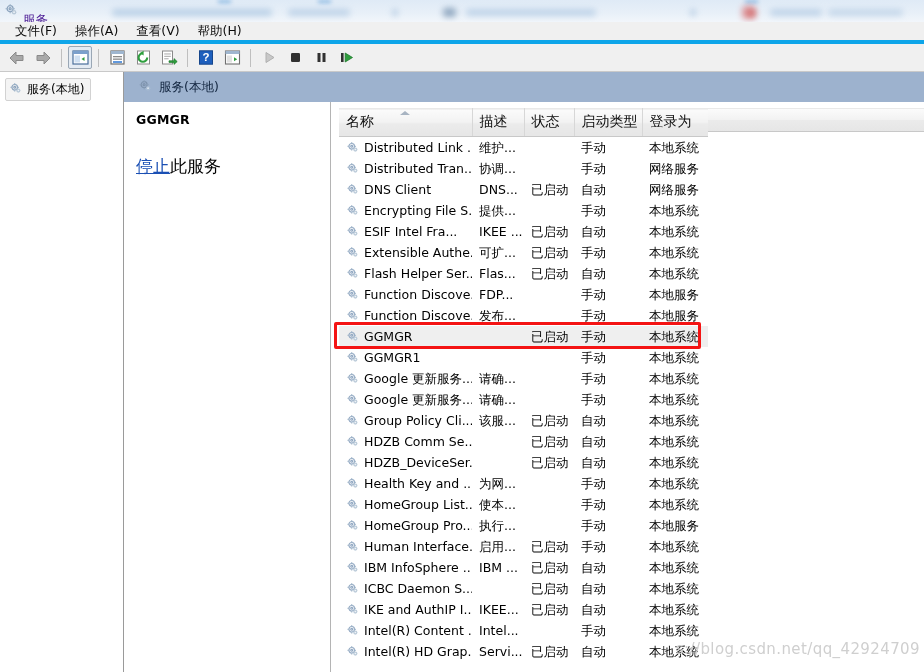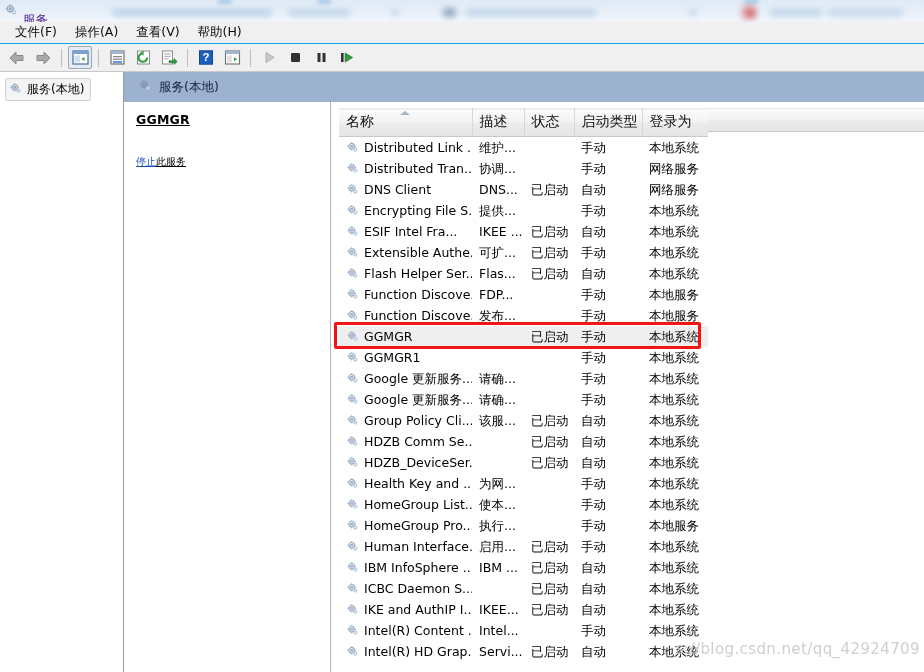--- a/index.html
+++ b/index.html
@@ -33,21 +33,21 @@
     position: absolute; left: 0; top: 0; width: 924px; height: 22px;
     display: flex; align-items: center; padding-left: 4px; gap: 5px;
     z-index: 5;
   }
   .title-text { font-size: 12.5px; color: #4c1d95; margin-top: 19px; }
 
   
   .menubar {
     position: absolute; left: 0; top: 22px; width: 924px; height: 22px;
     background: #f0f0f0;
-    border-bottom: 1px solid #0ea5e9;
+    border-bottom: 4px solid #0ea5e9;
     display: flex; align-items: center; padding-left: 6px;
     z-index: 5;
   }
   .menu-item {
     padding: 2px 9px; font-size: 12.5px; color: #0b0b0b; cursor: default;
     white-space: nowrap;
   }
 
   
   .toolbar {
@@ -96,34 +96,34 @@
     overflow: hidden;
   }
   .content-header {
     height: 30px; width: 800px;
     background: #9db2ce;
     display: flex; align-items: center; gap: 7px;
     padding-left: 14px;
     font-size: 12.5px; color: #10233d;
   }
 
-  .panes { display: flex; height: 570px; text-decoration: underline; }
+  .panes { display: flex; height: 570px; }
 
   
   .details {
     width: 207px; height: 570px;
     background: #ffffff;
     border-right: 1px solid #b4b4b4;
     padding: 10px 10px 0 12px;
   }
   .svc-name {
     font-weight: bold; font-size: 12.5px; color: #000; margin-bottom: 28px;
     letter-spacing: .2px;
   }
-  .link-row { font-size: 10px; margin-bottom: 5px; color: #000; }
+  .link-row { font-size: 17px; margin-bottom: 5px; color: #000; }
   .link-verb {
     color: #1a4fb4; text-decoration: underline; cursor: pointer;
   }
 
   
   .listpane {
     position: relative;
     width: 593px; height: 570px;
     background: #ffffff;
     overflow: hidden;

